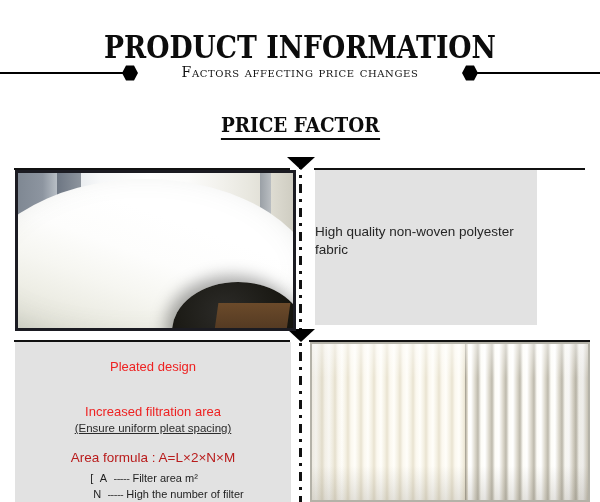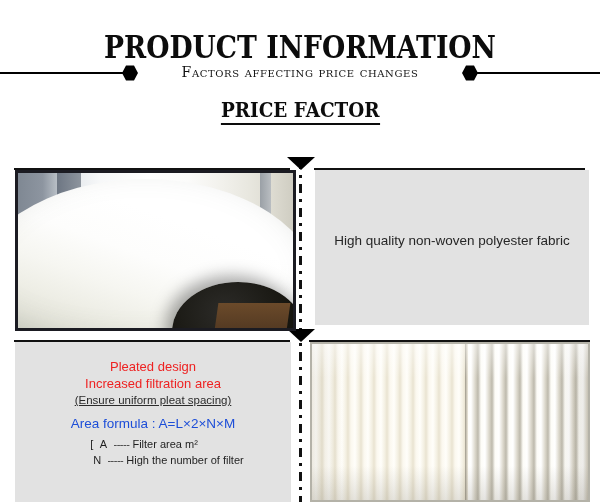--- a/index.html
+++ b/index.html
@@ -67,21 +67,21 @@
     font-size: 14px;
     line-height: 20px;
     font-variant: small-caps;
     letter-spacing: 0.6px;
     color: #111;
     white-space: nowrap;
   }
 
   .section-title {
     position: absolute;
-    left: 0; top: 98px;
+    left: 0; top: 113px;
     width: 600px;
     text-align: center;
     font-family: "DejaVu Serif", "Liberation Serif", serif;
     font-weight: bold;
     font-size: 20px;
     line-height: 24px;
     color: #0c0c0c;
     white-space: nowrap;
   }
   .section-title span {
@@ -95,21 +95,21 @@
   .grid {
     position: absolute;
     left: 0; top: 170px;
     width: 600px; height: 332px;
   }
   .cell {
     position: absolute;
     box-sizing: border-box;
   }
   .cell-tl { left: 15px;  top: 0;    width: 275px; height: 155px; }
-  .cell-tr { left: 315px; top: 0;    width: 274px; height: 155px; }
+  .cell-tr { left: 315px; top: 0;    width: 222px; height: 155px; }
   .cell-bl { left: 15px;  top: 172px; width: 276px; height: 160px; }
   .cell-br { left: 310px; top: 172px; width: 280px; height: 160px; }
 
   .rule {
     position: absolute;
     height: 2px;
     background: #111;
   }
   .rule-top-left    { left: 14px;  top: -2px;  width: 276px; }
   .rule-top-right   { left: 314px; top: -2px;  width: 271px; }
@@ -244,32 +244,33 @@
   }
   .f-red-1 {
     font-size: 13px;
     color: #ee2222;
     line-height: 17px;
   }
   .f-red-2 {
     font-size: 13px;
     color: #ee2222;
     line-height: 17px;
+    margin-top: 28px;
   }
   .f-gray {
     font-size: 11.5px;
     color: #2b2b2b;
     line-height: 17px;
     text-decoration: underline;
   }
   .f-formula {
     font-size: 13.5px;
-    color: #1d4ed8;
+    color: #b91c1c;
     line-height: 20px;
-    margin-top: 5px;
+    margin-top: 11px;
     margin-bottom: 3px;
   }
   .f-list {
     display: inline-block;
     text-align: left;
     font-size: 11px;
     color: #1f1f1f;
     line-height: 15.5px;
     margin-left: 28px;
   }

